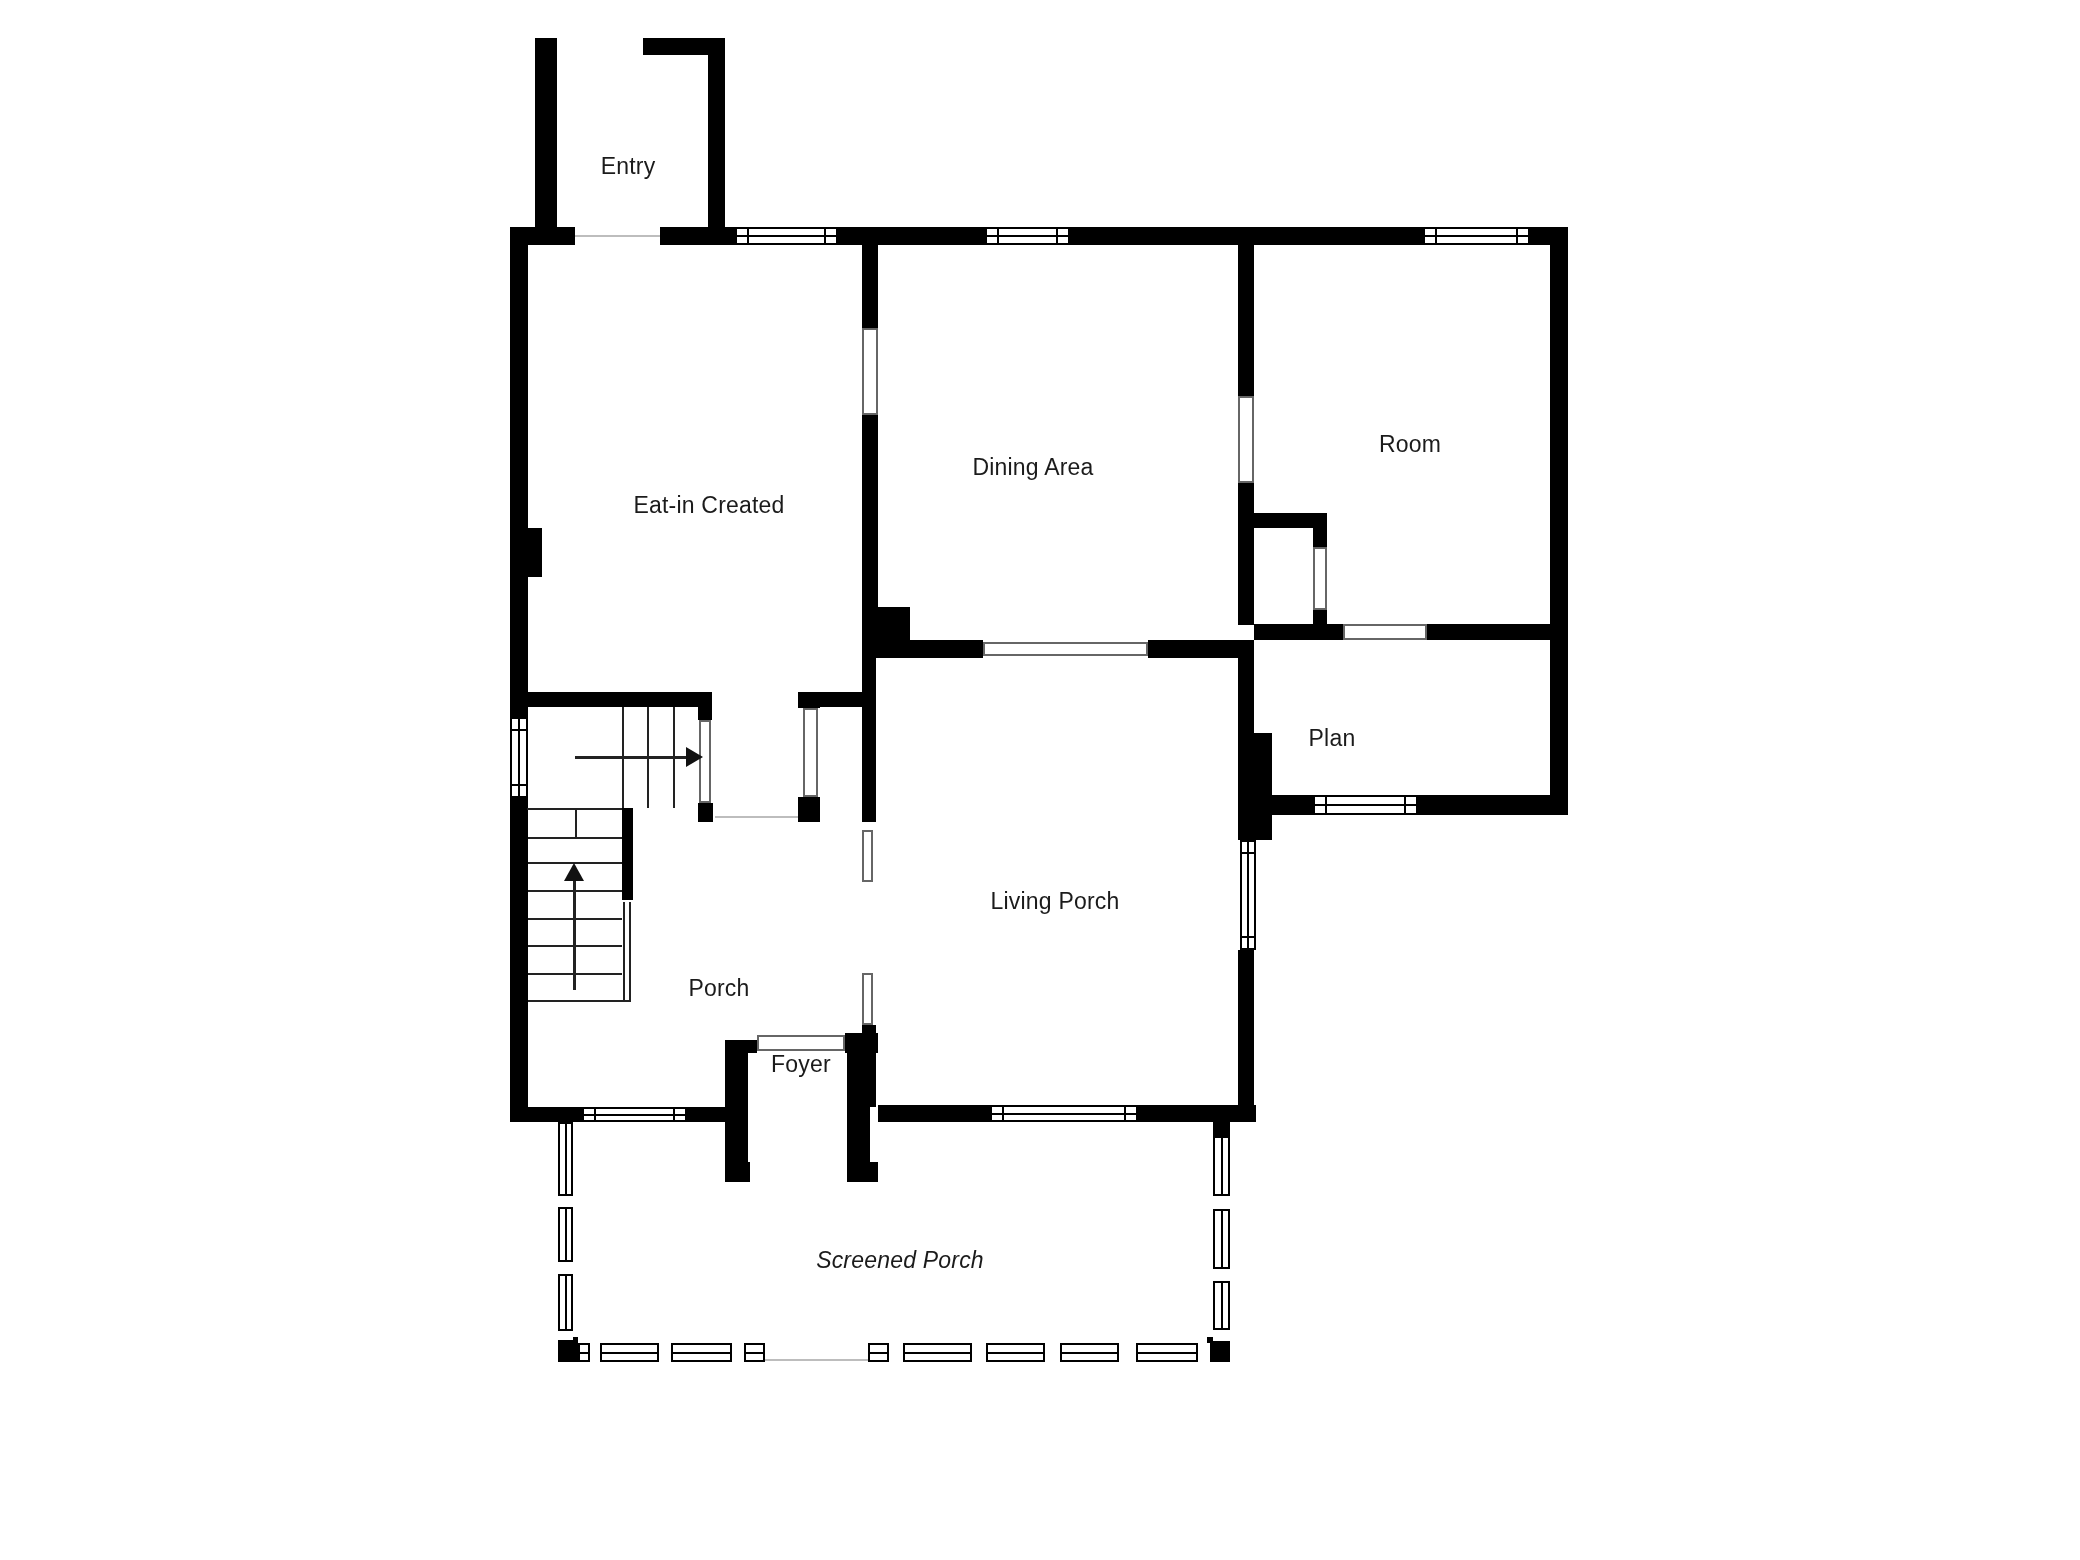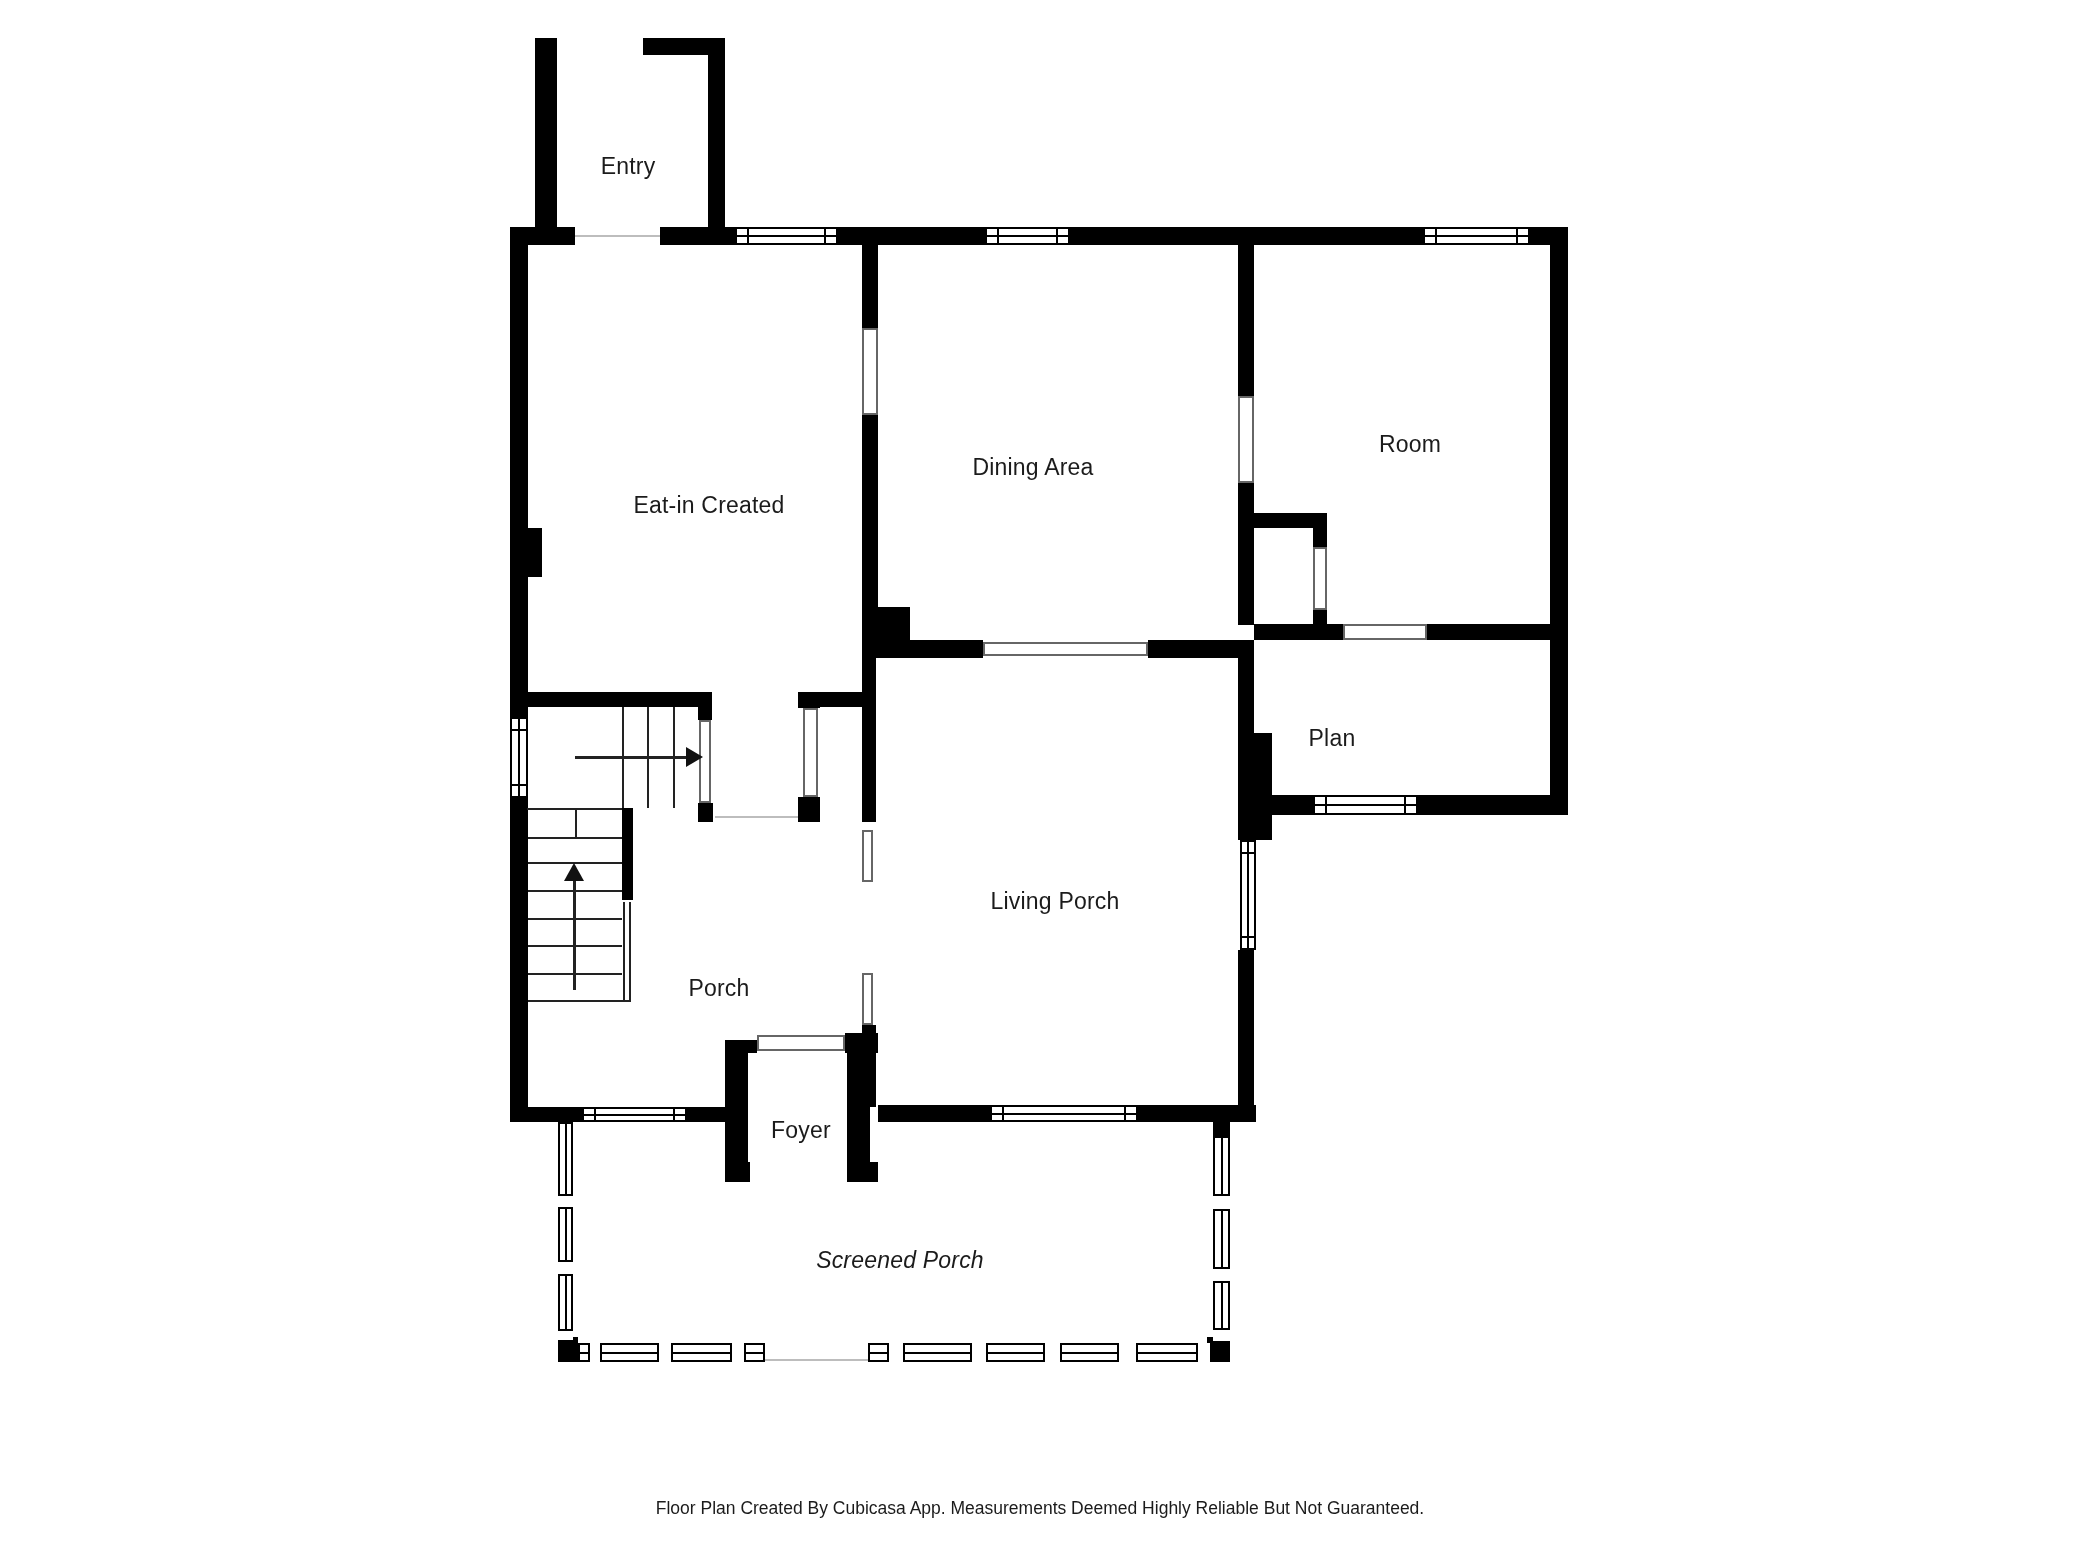--- a/index.html
+++ b/index.html
@@ -195,17 +195,16 @@
       <div class="tri-up" style="left: 564px; top: 863px; width: 0px; height: 0px;"></div>
     </div>
   <div id="labels">
       <span class="label" style="left: 628px; top: 166px;">Entry</span>
       <span class="label" style="left: 709px; top: 505px;">Eat-in Created</span>
       <span class="label" style="left: 1033px; top: 467px;">Dining Area</span>
       <span class="label" style="left: 1410px; top: 444px;">Room</span>
       <span class="label" style="left: 1332px; top: 738px;">Plan</span>
       <span class="label" style="left: 1055px; top: 901px;">Living Porch</span>
       <span class="label" style="left: 719px; top: 988px;">Porch</span>
-      <span class="label" style="left: 801px; top: 1130px;">Foyer</span>
+      <span class="label" style="left: 801px; top: 1064px;">Foyer</span>
       <span class="label" style="left: 900px; top: 1260px; font-style: italic;">Screened Porch</span>
     </div>
-  <div class="footer">Floor Plan Created By Cubicasa App. Measurements Deemed Highly Reliable But Not Guaranteed.</div>
 </div>
 
 </body></html>

